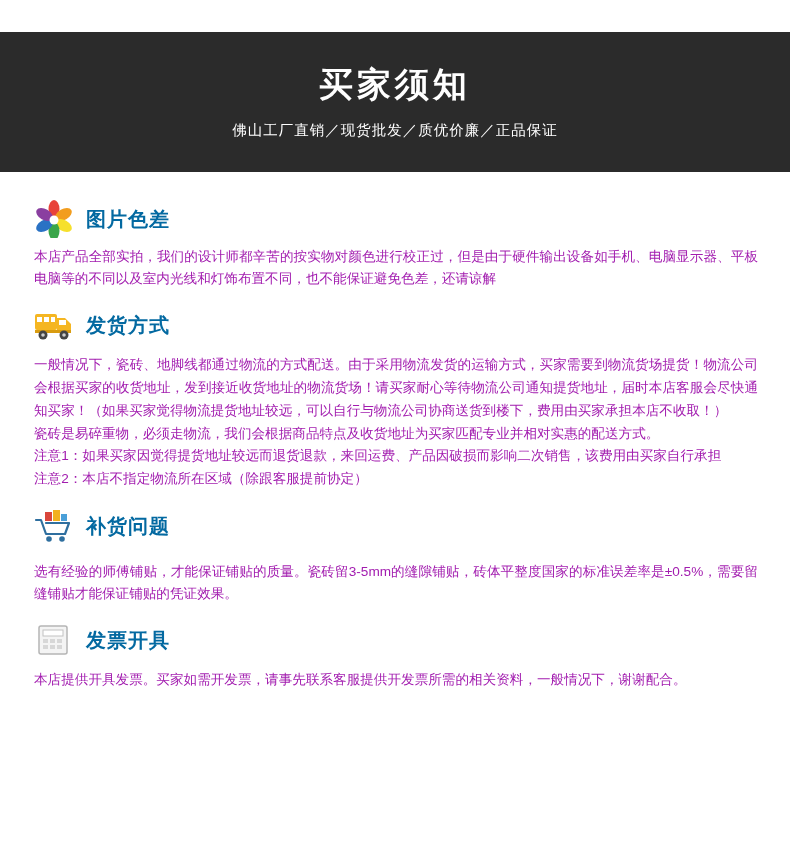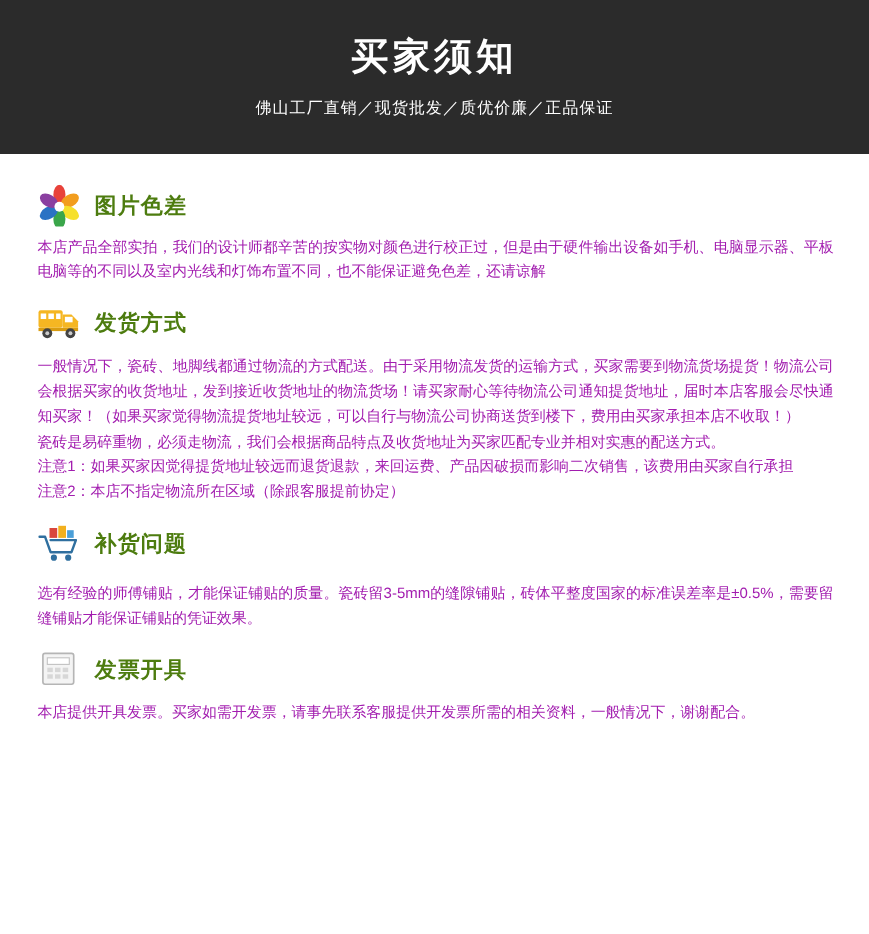--- a/index.html
+++ b/index.html
@@ -18,20 +18,21 @@
   
   .banner {
     width: 790px;
     height: 140px;
     background: #2b2b2b;
     display: flex;
     flex-direction: column;
     align-items: center;
     justify-content: center;
     box-sizing: border-box;
+    margin-top: 32px;
   }
   .banner-title {
     color: #ffffff;
     font-size: 34px;
     font-weight: bold;
     letter-spacing: 4px;
     line-height: 1.2;
     margin-bottom: 16px;
   }
   .banner-sub {
@@ -64,21 +65,21 @@
     margin-right: 10px;
     flex: 0 0 44px;
     display: flex;
     align-items: center;
     justify-content: center;
   }
 
   .sec-title {
     font-size: 20px;
     font-weight: bold;
-    color: #4d7c0f;
+    color: #0369a1;
     letter-spacing: 1px;
   }
 
   .sec-body p {
     margin: 0;
     font-size: 13.6px;
     line-height: 1.62;
     color: #a21caf;
     text-align: justify;
   }

